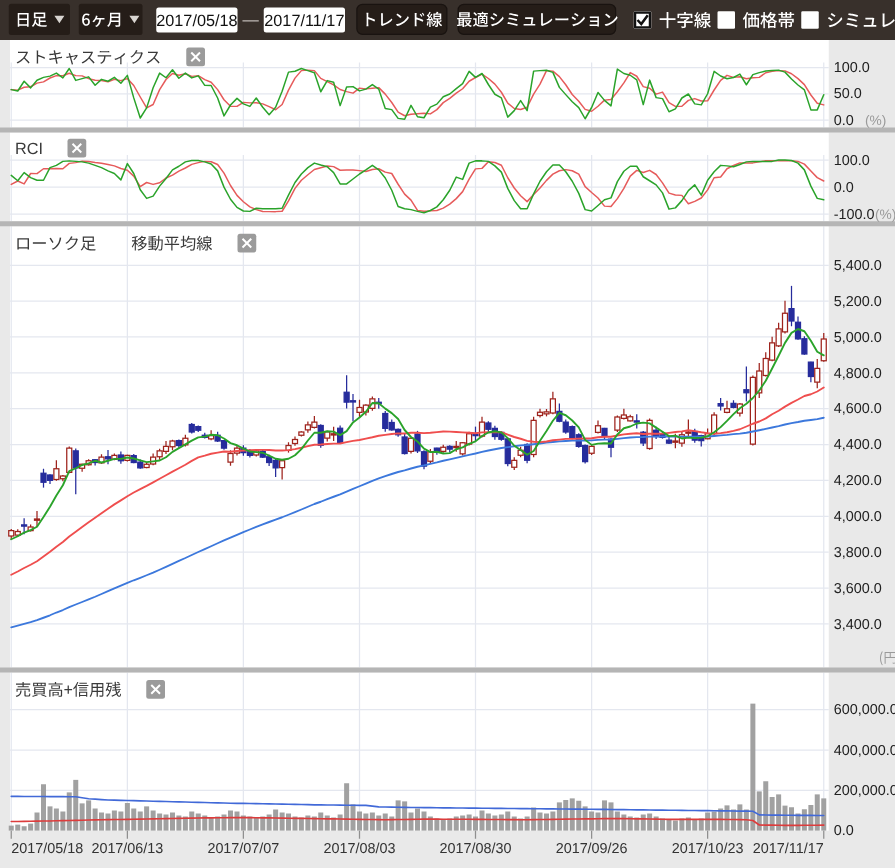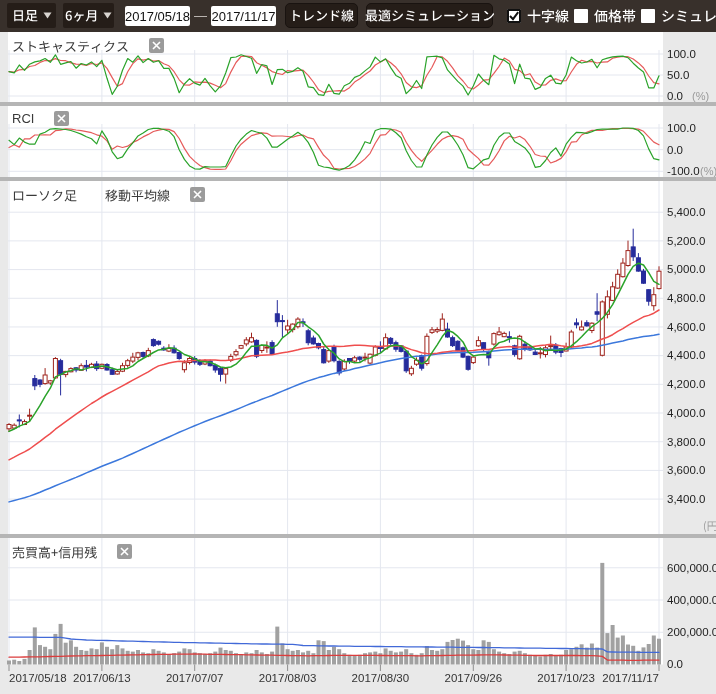--- a/index.html
+++ b/index.html
@@ -14,21 +14,21 @@
             text-align:center;color:#111;padding:0;}
   .tb-dash{position:absolute;top:8px;color:#c9c4c0;font-size:13px;}
   .tb-btn{position:absolute;top:3px;height:25px;background:#251d18;border:1px solid #191310;
           border-radius:5px;display:flex;align-items:center;justify-content:center;cursor:pointer;
           box-sizing:border-box;}
   .tb-check{position:absolute;top:0;height:32px;display:flex;align-items:center;gap:6px;cursor:pointer;}
   .cb-box{width:14px;height:14px;background:#fff;border-radius:1px;position:relative;flex:none;}
   .cb-box.checked{box-shadow:inset 0 0 0 2px #111;}
   .jp{display:inline-block;line-height:0;}
   .jp svg{display:block;}
-  .panel-title{position:absolute;z-index:4;display:flex;align-items:flex-end;gap:20px;}
+  .panel-title{position:absolute;z-index:4;display:flex;align-items:center;gap:20px;}
   .x-btn{width:15px;height:15px;background:#9b9b9b;border-radius:2px;display:flex;align-items:center;
          justify-content:center;cursor:pointer;flex:none;}
   .rci-label{font-size:13px;color:#3a3a3a;line-height:15px;}
 </style>
 </head>
 <body>
 
 <div id="app">
   <svg id="charts" width="716" height="694">
       <rect x="0" y="32" width="716" height="662" fill="#e9e9e9"></rect>

